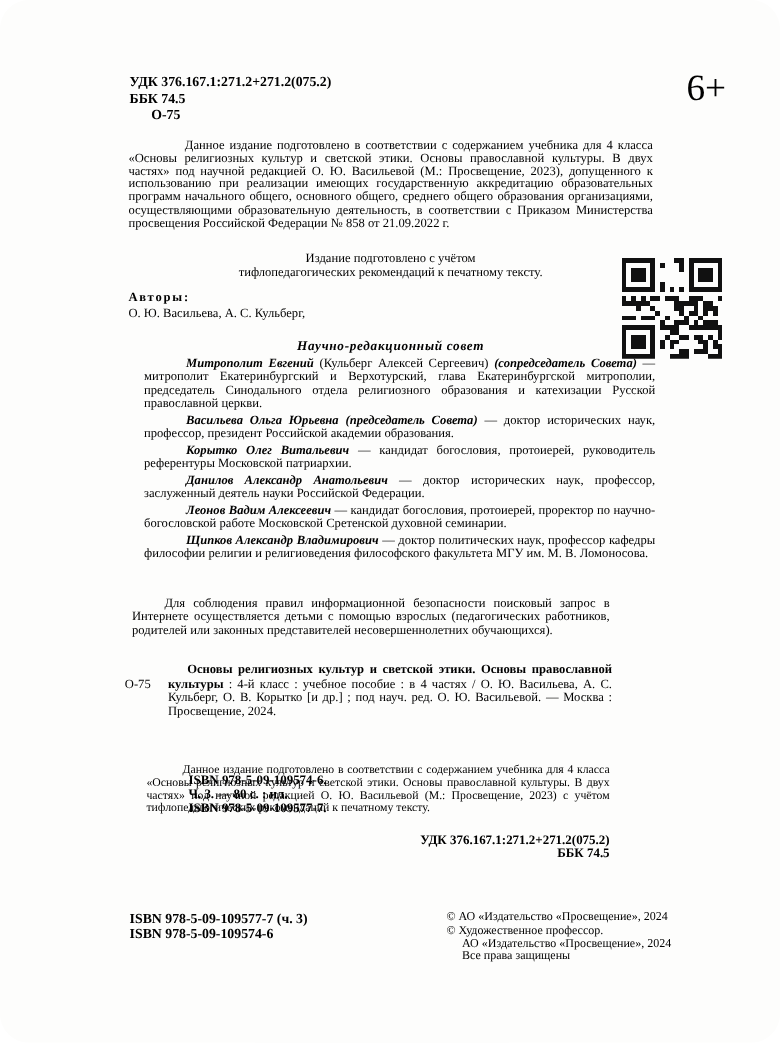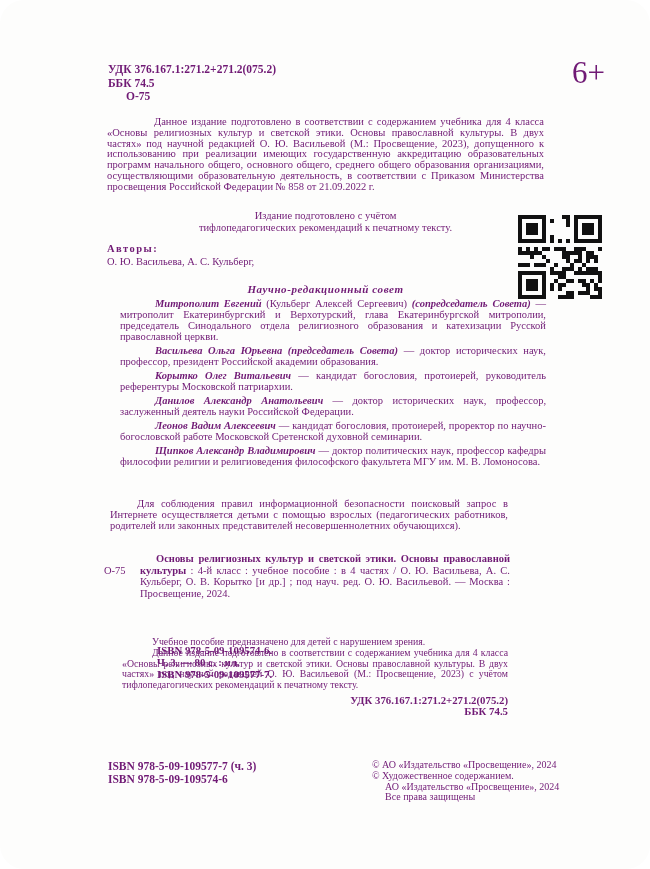--- a/index.html
+++ b/index.html
@@ -1,20 +1,20 @@
 <!DOCTYPE html>
 <html lang="ru"><head>
 <meta charset="utf-8">
 <style>
   html,body{margin:0;padding:0;}
   .page{
     position:relative;
     width:650px;height:869px;
     background:#fdfdfc;
-    color:#701a75;
+    color:#000000;
     font-family:"Liberation Serif", serif;
     overflow:hidden;
     border-radius:24px;
   }
   .b{font-weight:bold;}
   .bi{font-weight:bold;font-style:italic;}
 
   #top-codes{position:absolute;left:108px;top:63px;font-weight:bold;font-size:11.5px;line-height:13.5px;}
   #top-codes .code-line3{padding-left:18px;}
 
@@ -318,34 +318,33 @@
     <span id="bib-code">О-75</span><span class="b">Основы религиозных культур и светской этики. Основы православной культуры</span><span> : 4-й класс : учебное пособие : в 4 частях / О. Ю. Васильева, А. С. Кульберг, О. В. Корытко [и др.] ; под науч. ред. О. Ю. Васильевой. — Москва : Просвещение, 2024.</span>
   </div>
 
   <div id="edition-info">
     <div>ISBN 978-5-09-109574-6.</div>
     <div>Ч. 3. — 80 с. : ил.</div>
     <div>ISBN 978-5-09-109577-7.</div>
   </div>
 
   <div id="small-annotation">
-    <p>Учебное пособие предназначено для детей с нарушением зрения.</p>
     <p>Данное издание подготовлено в соответствии с содержанием учебника для 4 класса «Основы религиозных культур и светской этики. Основы православной культуры. В двух частях» под научной редакцией О. Ю. Васильевой (М.: Просвещение, 2023) с учётом тифлопедагогических рекомендаций к печатному тексту.</p>
   </div>
 
   <div id="bottom-codes">
     <div>УДК 376.167.1:271.2+271.2(075.2)</div>
     <div>ББК 74.5</div>
   </div>
 
   <div id="bottom-isbns">
     <div>ISBN 978-5-09-109577-7 (ч. 3)</div>
     <div>ISBN 978-5-09-109574-6</div>
   </div>
 
   <div id="copyright">
     <div>© АО «Издательство «Просвещение», 2024</div>
-    <div>© Художественное содержанием.</div>
+    <div>© Художественное профессор.</div>
     <div class="indent">АО «Издательство «Просвещение», 2024</div>
     <div class="indent">Все права защищены</div>
   </div>
 
 </div>
 
 </body></html>

